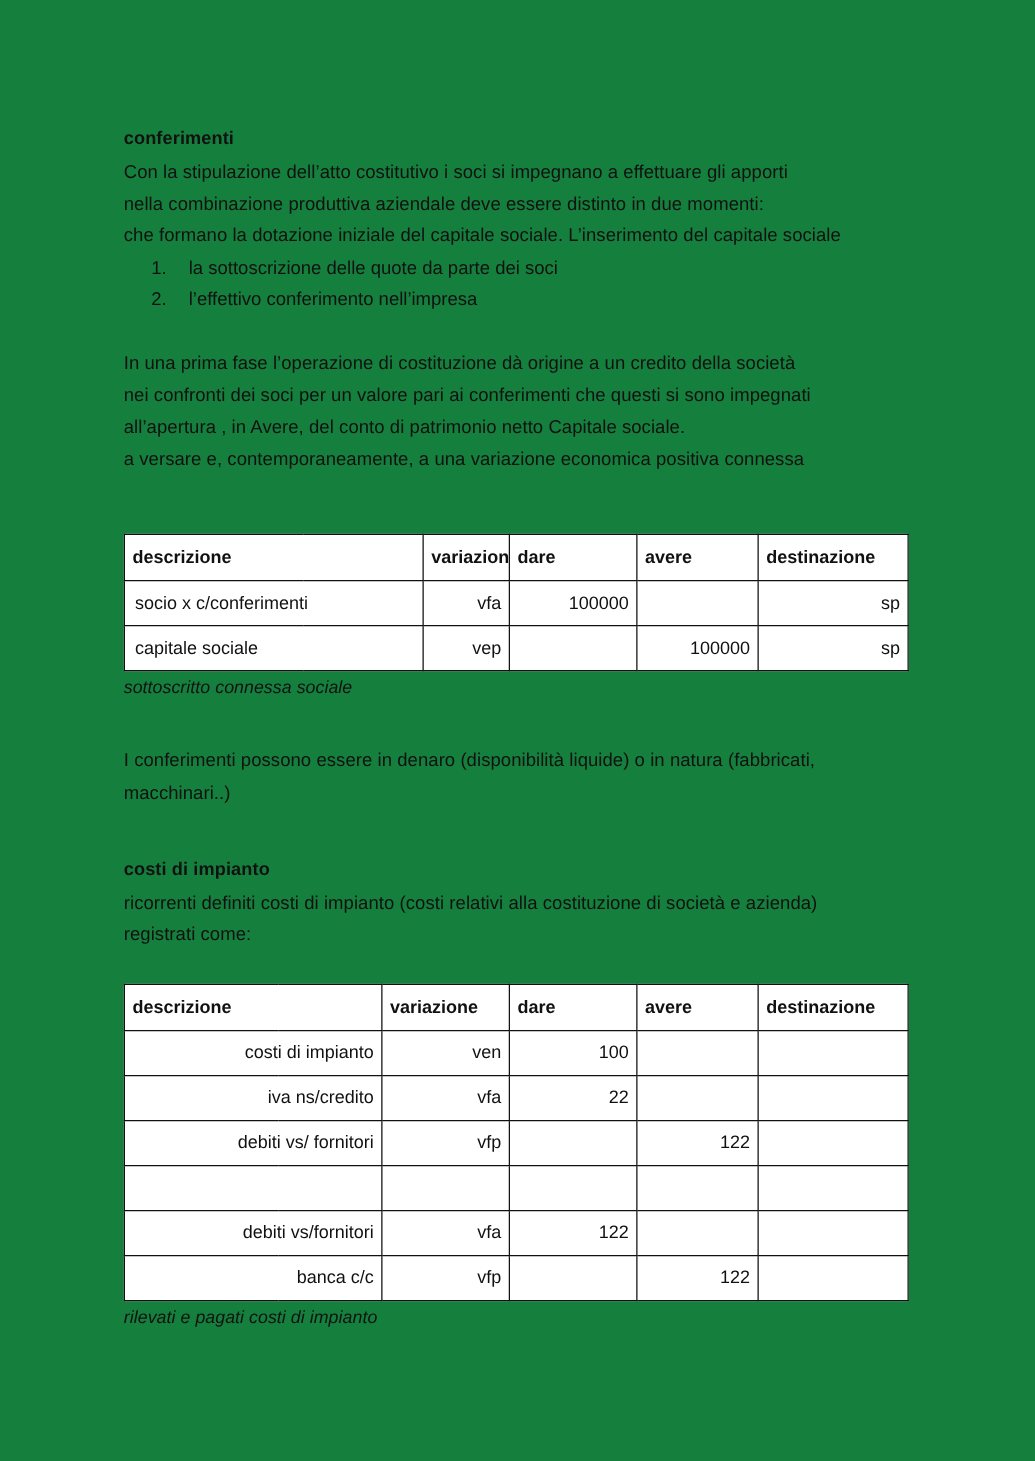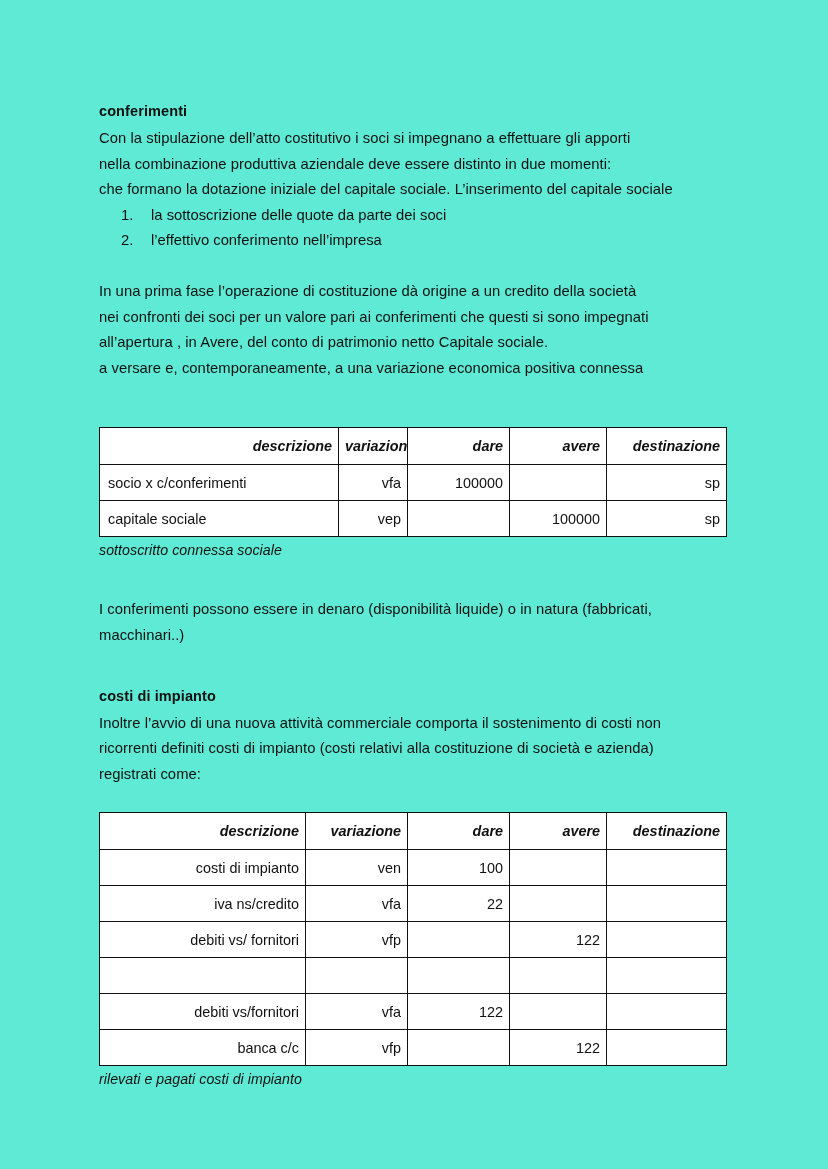--- a/index.html
+++ b/index.html
@@ -11,21 +11,21 @@
     width: 828px;
     height: 1169px;
     font-family: "Liberation Sans", sans-serif;
     color: #111111;
     -webkit-font-smoothing: antialiased;
   }
   .page {
     position: relative;
     width: 828px;
     height: 1169px;
-    background: #5eead4;
+    background: #15803d;
     overflow: hidden;
   }
   .content {
     position: absolute;
     left: 99px;
     top: 100px;
     width: 628px;
   }
 
   h2.heading {
@@ -81,23 +81,22 @@
     padding: 0 6px;
     font-size: 14.4px;
     font-weight: normal;
     vertical-align: middle;
     box-sizing: border-box;
     overflow: hidden;
     white-space: nowrap;
   }
   table.jrn thead th {
     font-weight: bold;
-    text-align: right;
+    text-align: left;
     height: 37px;
-    font-style: italic;
   }
   table.jrn td.c { text-align: right; }
   table.jrn td.l { text-align: left; padding-left: 8px; }
 
   
   table.t1 { width: 627px; }
   table.t1 col.c0 { width: 143px; }
   table.t1 col.c1 { width: 96px; }
   table.t1 col.c2 { width: 69px; }
   table.t1 col.c3 { width: 102px; }
@@ -194,21 +193,20 @@
     <p class="para">
       <span class="ln">I conferimenti possono essere in denaro (disponibilità liquide) o in natura (fabbricati,</span>
       <span class="ln">macchinari..)</span>
     </p>
 
     <div class="gap-md"></div>
 
     <h2 class="heading">costi di impianto</h2>
 
     <p class="para">
-      <span class="ln">Inoltre l’avvio di una nuova attività commerciale comporta il sostenimento di costi non</span>
       <span class="ln">ricorrenti definiti costi di impianto (costi relativi alla costituzione di società e azienda)</span>
       <span class="ln">registrati come:</span>
     </p>
 
     <div class="gap-sm"></div>
 
     <table class="jrn t2">
       <colgroup>
           <col class="c0">
           <col class="c1">

